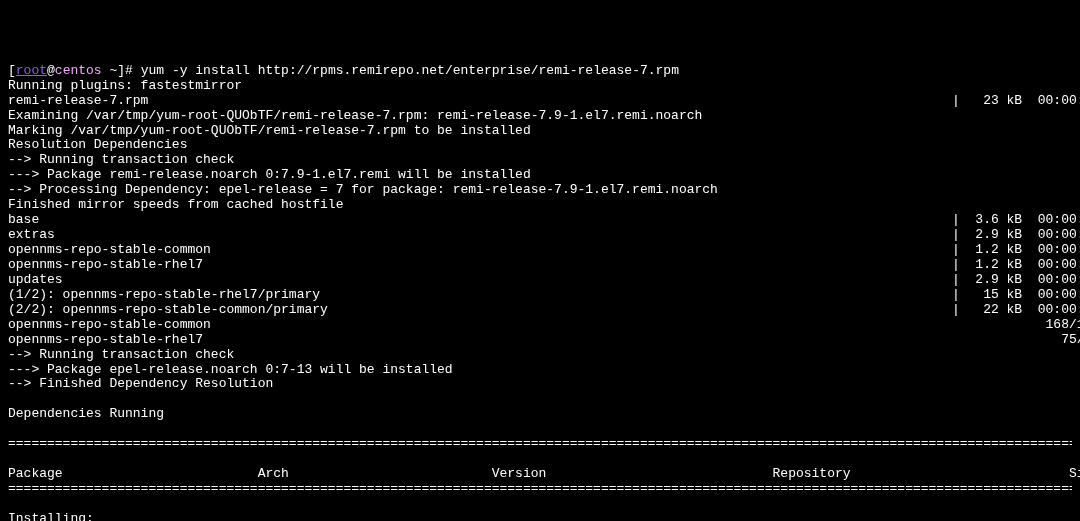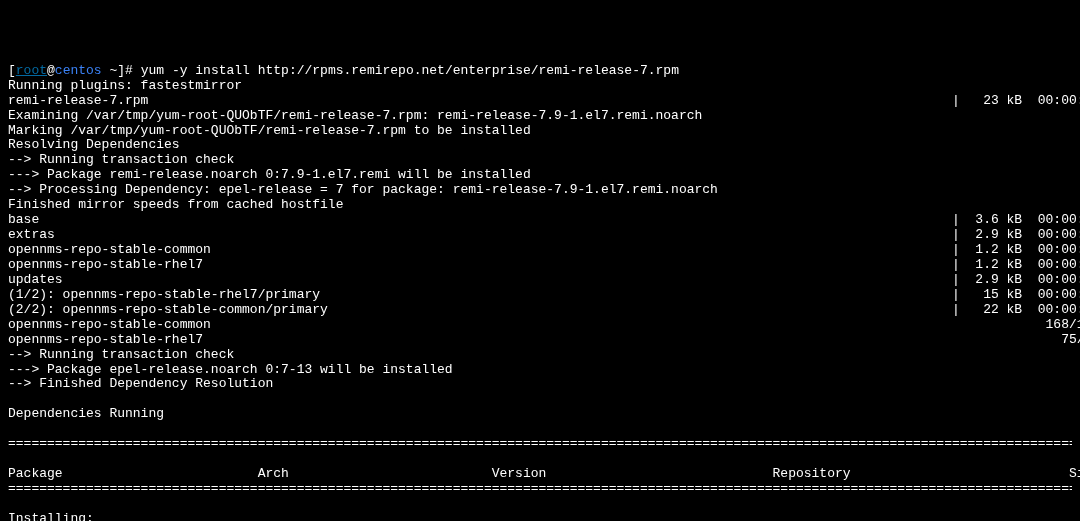--- a/index.html
+++ b/index.html
@@ -12,39 +12,39 @@
       line-height: 1.15;
       white-space: pre;
       width: 1080px;
       height: 521px;
       overflow: hidden;
       box-sizing: border-box;
     }
     .term {
       white-space: pre;
     }
-    .red { color: #0369a1; text-decoration: underline; }
-    .green { color: #3b82f6; text-align: right; }
+    .red { color: #8b5cf6; text-decoration: underline; }
+    .green { color: #f0abfc; text-align: right; }
     .hr {
       display: block;
       white-space: pre;
       overflow: hidden;
     }
   </style>
 </head>
 <body>
 
 
 
 <div class="term"><span>[</span><span class="red">root</span><span>@</span><span class="green">centos</span><span> ~</span><span>]# </span><span>yum -y install http://rpms.remirepo.net/enterprise/remi-release-7.rpm</span>
 <span>Running plugins: fastestmirror</span>
 <span id="row-l2">remi-release-7.rpm                                                                                                       |   23 kB  00:00:01</span>
 <span>Examining /var/tmp/yum-root-QUObTF/remi-release-7.rpm: remi-release-7.9-1.el7.remi.noarch</span>
 <span>Marking /var/tmp/yum-root-QUObTF/remi-release-7.rpm to be installed</span>
-<span>Resolving Dependencies</span>
+<span>Resolution Dependencies</span>
 <span>--&gt; Running transaction check</span>
 <span>---&gt; Package remi-release.noarch 0:7.9-1.el7.remi will be installed</span>
 <span>--&gt; Processing Dependency: epel-release = 7 for package: remi-release-7.9-1.el7.remi.noarch</span>
 <span>Finished mirror speeds from cached hostfile</span>
 <span id="repo-block">base                                                                                                                     |  3.6 kB  00:00:00
 extras                                                                                                                   |  2.9 kB  00:00:00
 opennms-repo-stable-common                                                                                               |  1.2 kB  00:00:00
 opennms-repo-stable-rhel7                                                                                                |  1.2 kB  00:00:00
 updates                                                                                                                  |  2.9 kB  00:00:00</span>
 <span id="primary-block">(1/2): opennms-repo-stable-rhel7/primary                                                                                 |   15 kB  00:00:01

